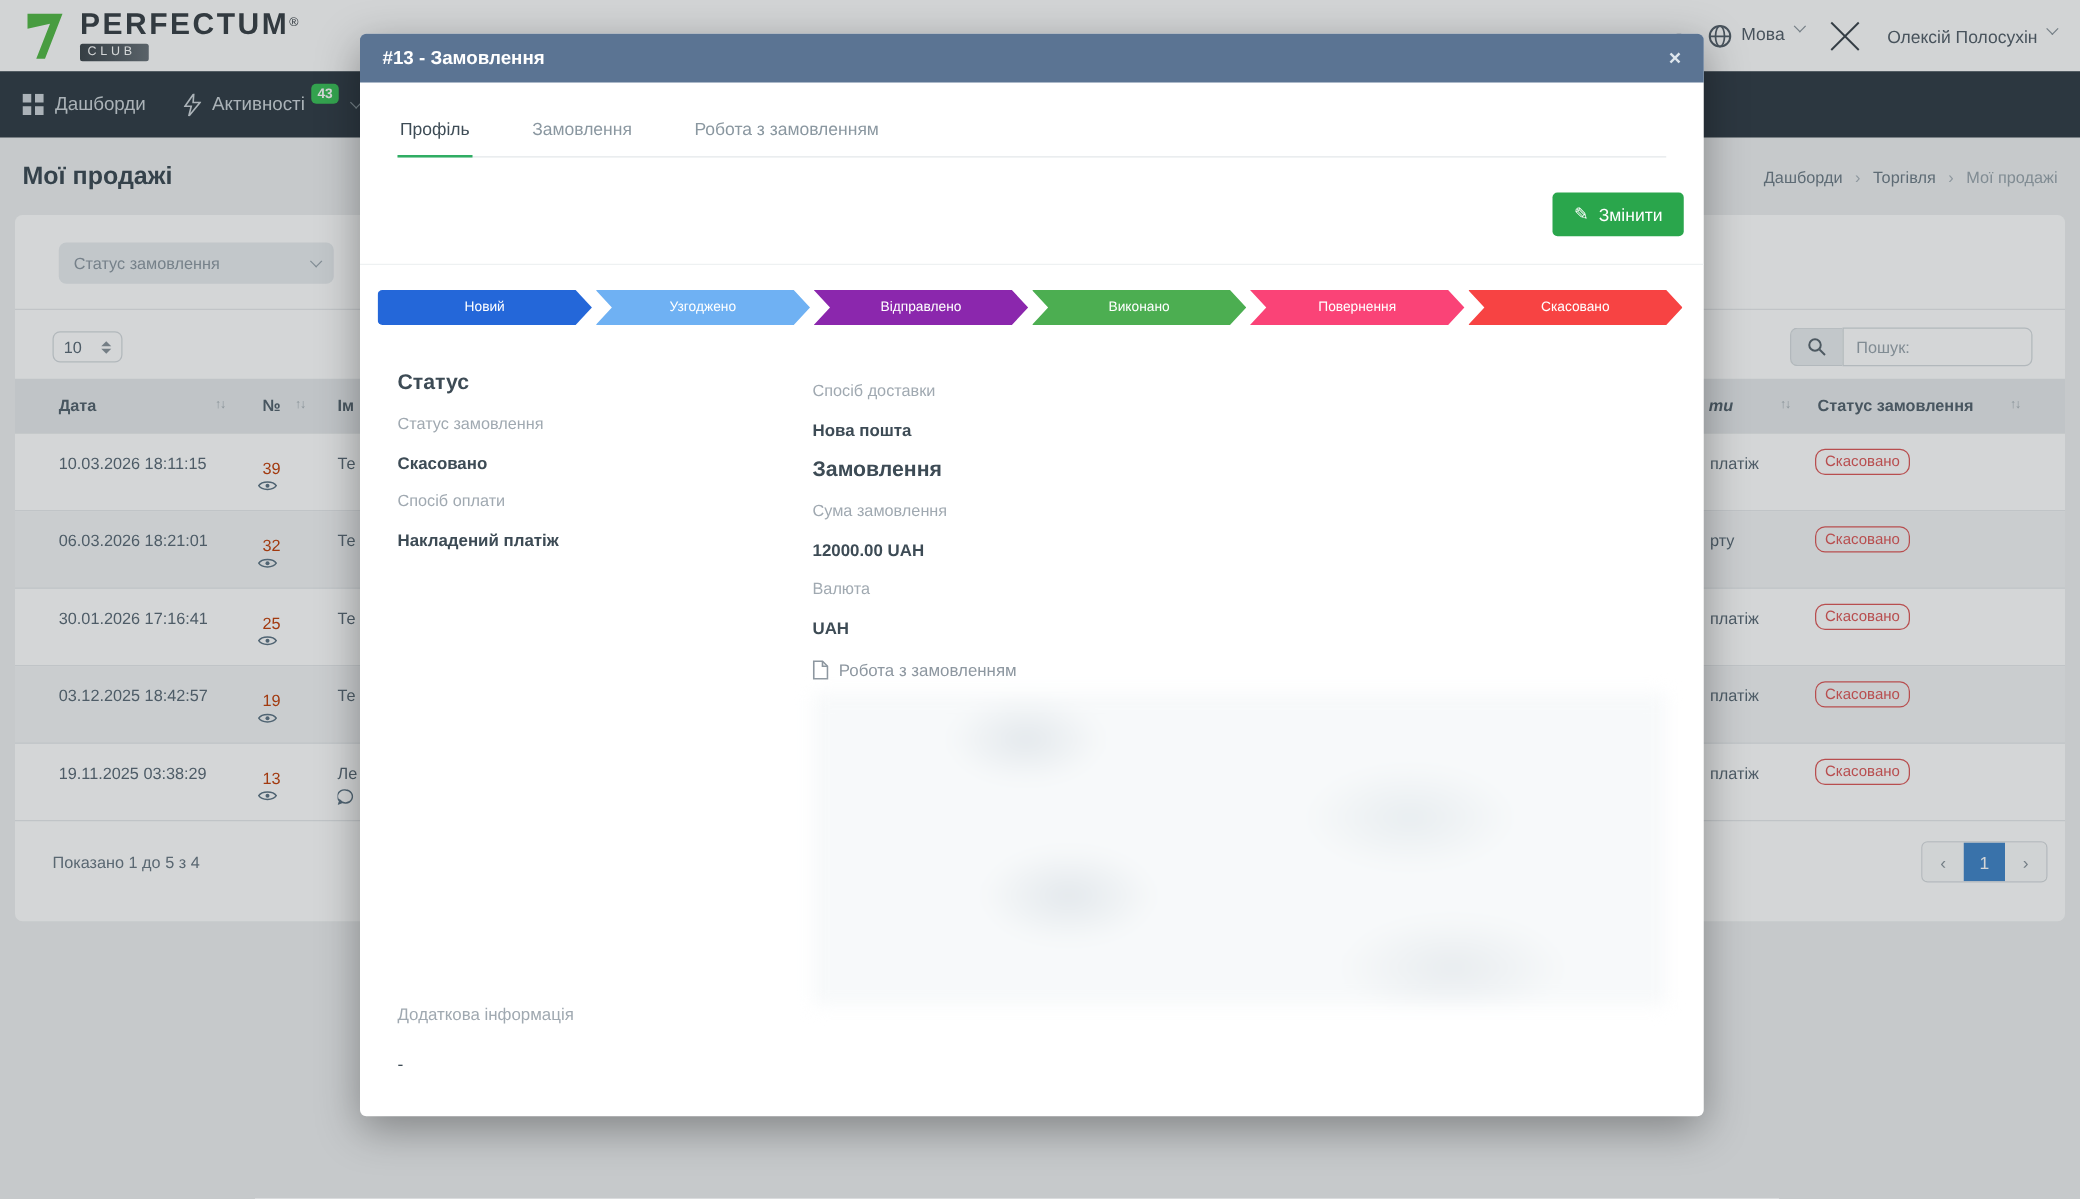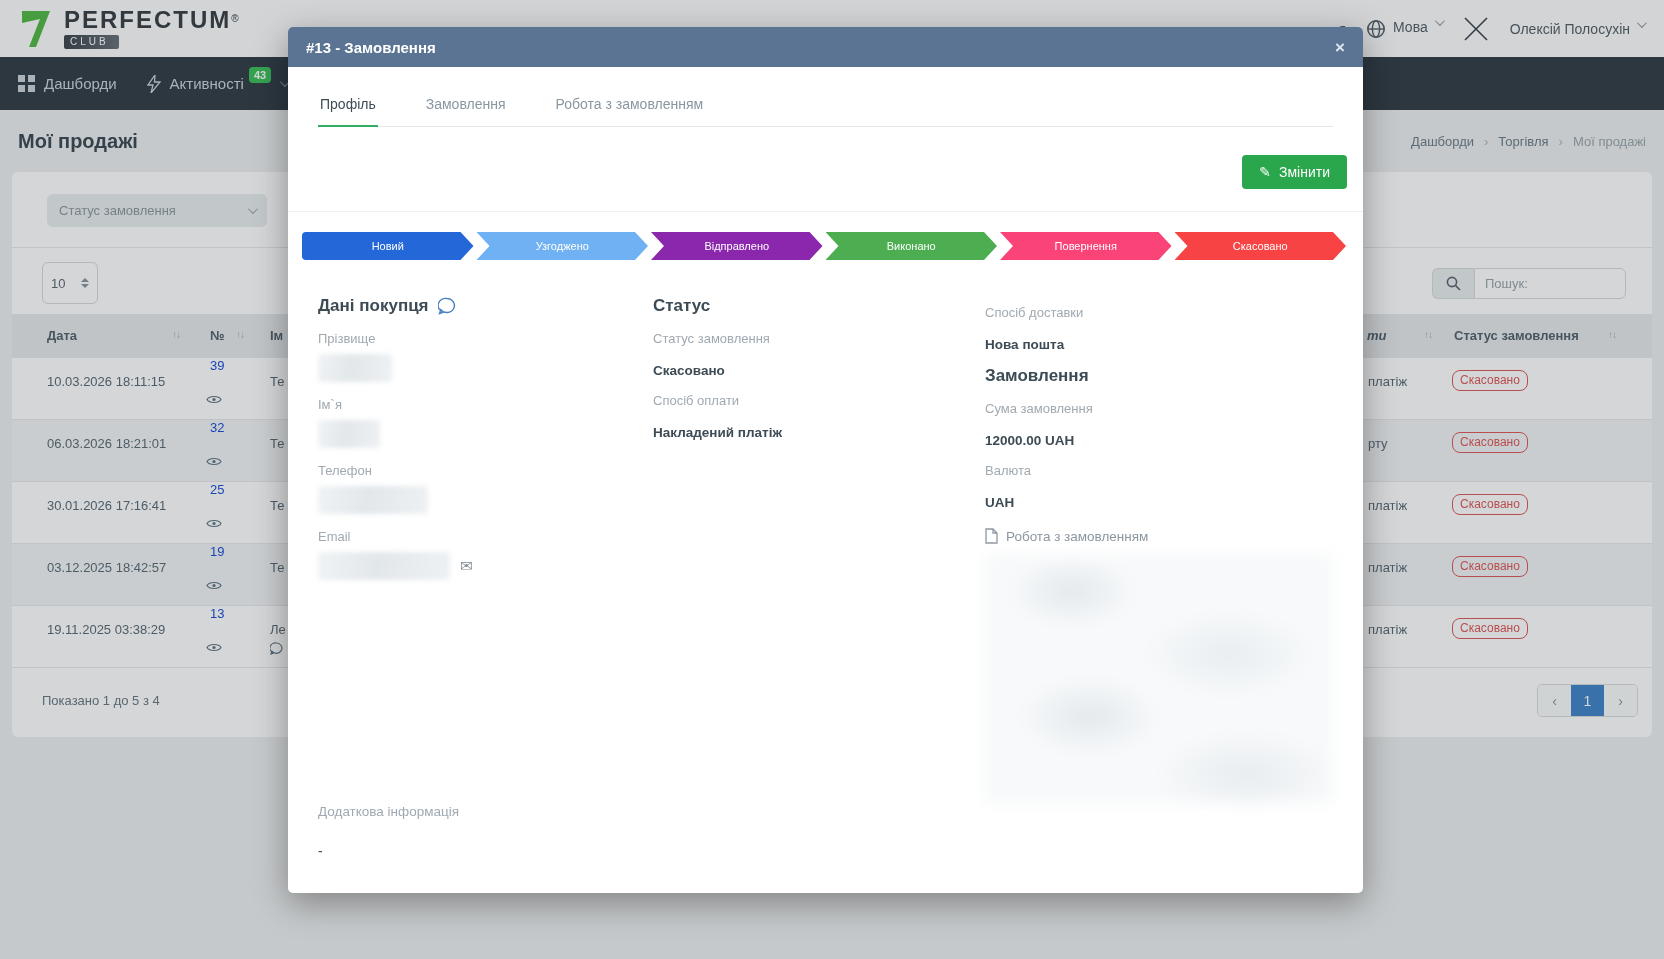--- a/index.html
+++ b/index.html
@@ -44,21 +44,21 @@
   
   .card { position:absolute; left:12px; top:172px; width:1640px; height:565px; background:#fff;
           border-radius:6px; z-index:1; }
   .filter-row { padding:22px 0 20px 35px; }
   .status-select { width:220px; height:33px; background:#e9edf0; border-radius:6px; display:flex;
                    align-items:center; justify-content:space-between; padding:0 12px; font-size:13px;
                    color:#8d98a1; cursor:pointer; }
   .status-select .chev { border-color:#9aa5ad; }
   .card-divider { height:1px; background:#e8eaec; }
   .controls-row { display:flex; align-items:center; justify-content:space-between; padding:14px 26px 10px 30px; }
-  .pagesize { width:56px; height:42px; border:1px solid #d6dbde; border-radius:6px; display:flex;
+  .pagesize { width:56px; height:25px; border:1px solid #d6dbde; border-radius:6px; display:flex;
               align-items:center; justify-content:space-between; padding:0 8px; font-size:13px; color:#5c6b77; cursor:pointer; }
   .stepper { display:flex; flex-direction:column; gap:2px; }
   .stepper i { width:0; height:0; border-left:4px solid transparent; border-right:4px solid transparent; display:block; }
   .stepper .up { border-bottom:4px solid #8a949c; }
   .stepper .down { border-top:4px solid #8a949c; }
   .search-group { display:flex; }
   .search-prefix { width:42px; height:31px; background:#e9edf0; border:1px solid #d6dbde; border-right:none;
                    border-radius:6px 0 0 6px; display:flex; align-items:center; justify-content:center; }
   .search-input { width:152px; height:31px; border:1px solid #d6dbde; border-radius:0 6px 6px 0;
                   font-size:13px; color:#5c6b77; padding:0 10px; outline:none; font-family:inherit; background:#fff; }
@@ -69,21 +69,21 @@
   .t-head { position:relative; height:44px; background:#e7eaec; font-weight:bold; color:#55636e; }
   .t-row { position:relative; height:62px; border-bottom:1px solid #e7eaec; }
   .t-row.stripe { background:#f3f5f6; }
   .t-cell { position:absolute; white-space:nowrap; }
   .sort { font-size:10px; color:#a7b0b6; letter-spacing:-1px; }
   .h-date{left:35px;top:14px;} .h-sort1{left:160px;top:15px;} .h-num{left:198px;top:14px;}
   .h-sort2{left:224px;top:15px;} .h-name{left:258px;top:14px;}
   .h-pay{left:1355px;top:14px;font-style:italic;} .h-sort3{left:1412px;top:15px;}
   .h-status{left:1442px;top:14px;} .h-sort4{left:1596px;top:15px;}
   .c-date{left:35px;top:16px;color:#5c6b77;}
-  .c-num{left:198px;top:0;color:#1d4ed8;}
+  .c-num{left:198px;top:20px;color:#c2410c;}
   .c-eye{left:194px;top:36px;}
   .c-name{left:258px;top:16px;color:#5c6b77;}
   .c-chat{left:258px;top:36px;}
   .c-pay{left:1356px;top:16px;color:#5c6b77;}
   .c-status{left:1440px;top:12px;}
   .badge-cancel { display:inline-block; border:1px solid #dd5a5a; color:#dd5a5a; font-size:12px;
                   border-radius:8px; padding:2px 7px 3px; background:transparent; }
 
   .card-footer { display:flex; align-items:center; justify-content:space-between; padding:16px 14px 0 30px; }
   .showing { font-size:13px; color:#6b7984; }
@@ -357,39 +357,20 @@
   <div class="pipeline">
     <div class="pipe-seg first" style="background-color: rgb(36, 103, 217);">Новий</div>
     <div class="pipe-seg" style="background-color: rgb(111, 177, 243);">Узгоджено</div>
     <div class="pipe-seg" style="background-color: rgb(139, 39, 173);">Відправлено</div>
     <div class="pipe-seg" style="background-color: rgb(76, 174, 81);">Виконано</div>
     <div class="pipe-seg" style="background-color: rgb(250, 67, 119);">Повернення</div>
     <div class="pipe-seg" style="background-color: rgb(247, 67, 67);">Скасовано</div>
   </div>
 
   <div class="modal-body">
-    <div class="mcol1">
-      <div class="sec-heading">
-        <span>Дані покупця</span>
-        <svg width="18" height="18" viewBox="0 0 18 18">
-          <path d="M9 1.5 a7.5 7 0 1 1 -6.2 11.1 L1.5 16.5 l4 -1.4 A7.5 7 0 0 1 9 1.5" fill="none" stroke="#4a7fbe" stroke-width="1.4"></path>
-        </svg>
-      </div>
-      <div class="f-label">Прізвище</div>
-      <div class="blur-chip w1"></div>
-      <div class="f-label">Ім`я</div>
-      <div class="blur-chip w2"></div>
-      <div class="f-label">Телефон</div>
-      <div class="blur-chip w3"></div>
-      <div class="f-label">Email</div>
-      <div class="email-row">
-        <div class="blur-chip w4"></div>
-        <span class="env-icon">✉</span>
-      </div>
-    </div>
 
     <div class="mcol2">
       <div class="sec-heading">
           <span>Статус</span>
         </div>
       <div class="f-label">Статус замовлення</div>
       <div class="f-value">Скасовано</div>
       <div class="f-label">Спосіб оплати</div>
       <div class="f-value">Накладений платіж</div>
     </div>

